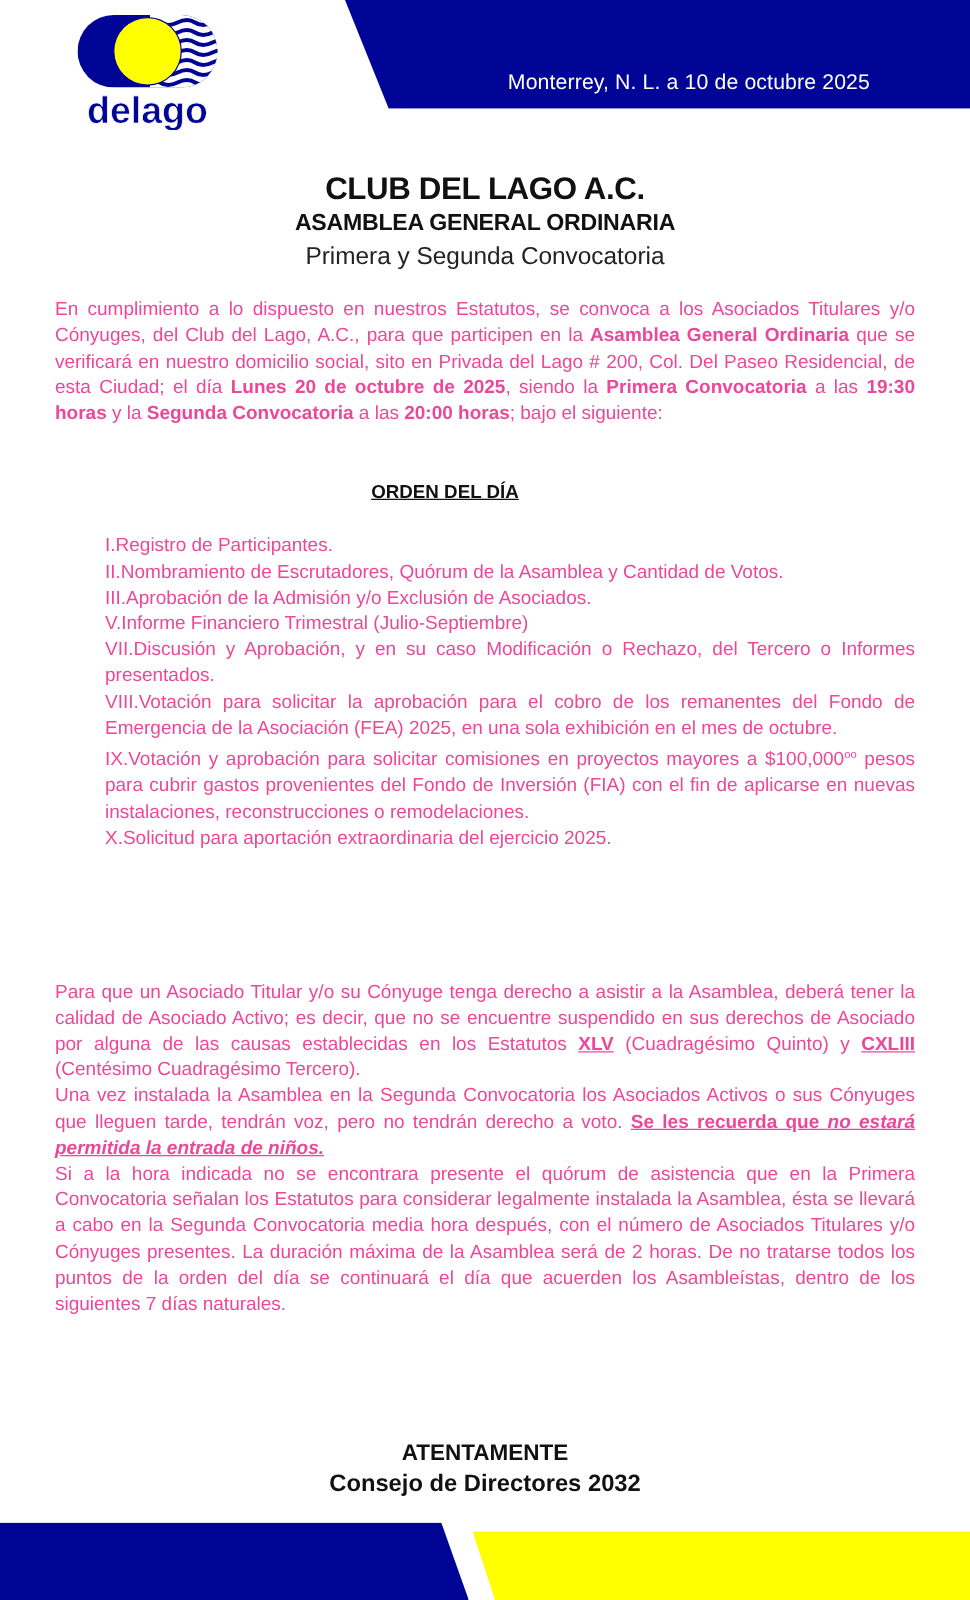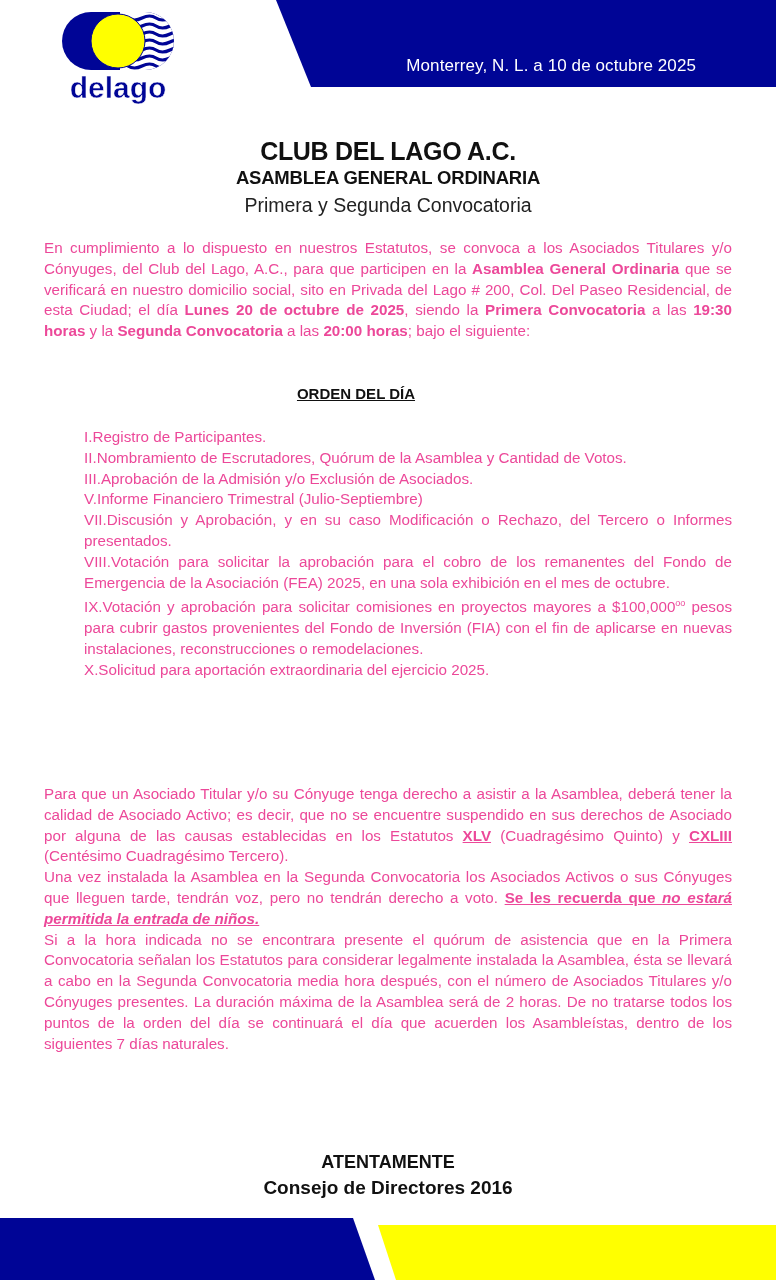--- a/index.html
+++ b/index.html
@@ -106,17 +106,17 @@
 </div>
 
 <div class="body-text para2">
   <p><span>Para que un Asociado Titular y/o su Cónyuge tenga derecho a asistir a la Asamblea, deberá tener la calidad de Asociado Activo; es decir, que no se encuentre suspendido en sus derechos de Asociado por alguna de las causas establecidas en los Estatutos </span><span class="b u">XLV</span><span> (Cuadragésimo Quinto) y </span><span class="b u">CXLIII</span><span> (Centésimo Cuadragésimo Tercero).</span></p>
   <p><span>Una vez instalada la Asamblea en la Segunda Convocatoria los Asociados Activos o sus Cónyuges que lleguen tarde, tendrán voz, pero no tendrán derecho a voto. </span><span class="b u">Se les recuerda que </span><span class="b u i">no estará permitida la entrada de niños.</span></p>
   <p>Si a la hora indicada no se encontrara presente el quórum de asistencia que en la Primera Convocatoria señalan los Estatutos para considerar legalmente instalada la Asamblea, ésta se llevará a cabo en la Segunda Convocatoria media hora después, con el número de Asociados Titulares y/o Cónyuges presentes. La duración máxima de la Asamblea será de 2 horas. De no tratarse todos los puntos de la orden del día se continuará el día que acuerden los Asambleístas, dentro de los siguientes 7 días naturales.</p>
 </div>
 
 <div class="closing">
   <div class="closing-1">ATENTAMENTE</div>
-  <div class="closing-2">Consejo de Directores 2016</div>
+  <div class="closing-2">Consejo de Directores 2032</div>
 </div>
 
 <div class="footer-blue"></div>
 <div class="footer-yellow"></div>
 
 </body></html>

